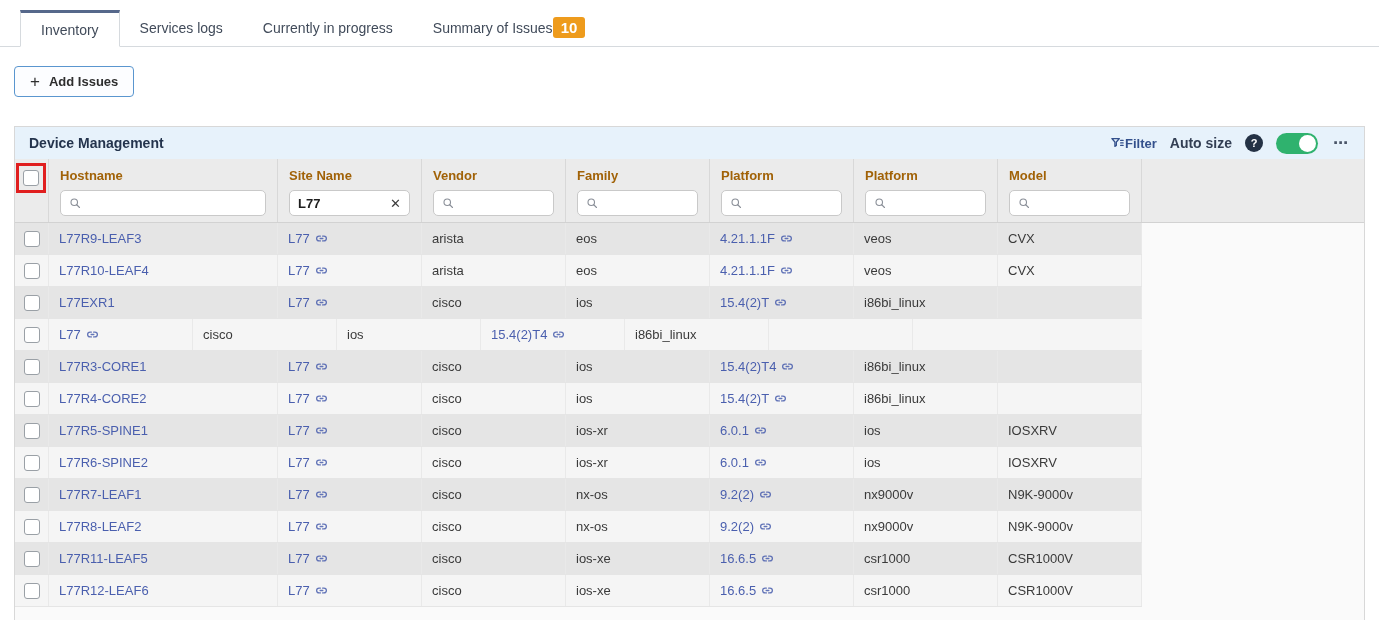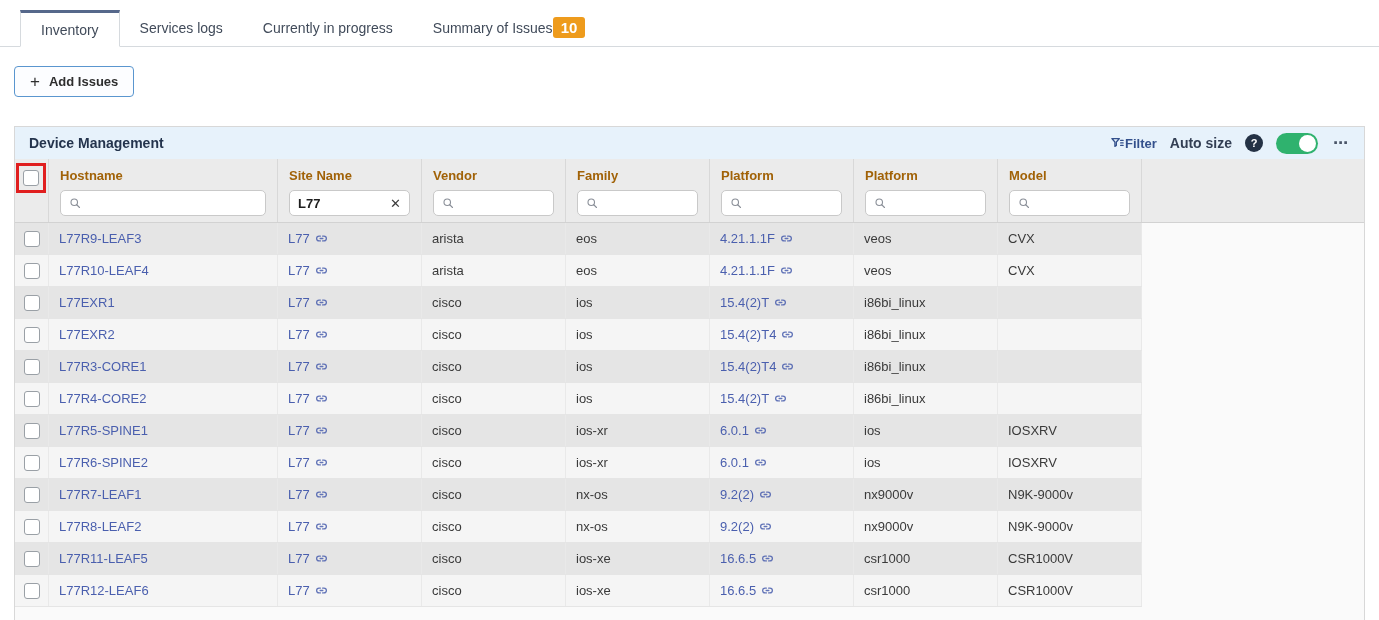--- a/index.html
+++ b/index.html
@@ -464,23 +464,20 @@
           <span>i86bi_linux</span>
         </div>
         <div class="cell col-model">
           <span></span>
         </div>
       </div>
       <div class="row stripe">
         <div class="cell cell-check">
           <span class="cb"></span>
         </div>
-        <div class="cell col-hostname">
-          <a class="lnk">L77EXR2</a>
-        </div>
         <div class="cell col-site">
           <a class="lnk">
             <span>L77</span>
             <span class="lnk-ic">
               <svg viewBox="0 0 24 24" width="13" height="13" fill="none" stroke="currentColor" stroke-width="2.4" stroke-linecap="round">
                 <path d="M9.5 12h5"></path>
                 <path d="M10 7.5H7.5a4.5 4.5 0 0 0 0 9H10"></path>
                 <path d="M14 7.5h2.5a4.5 4.5 0 0 1 0 9H14"></path>
               </svg>
             </span>

